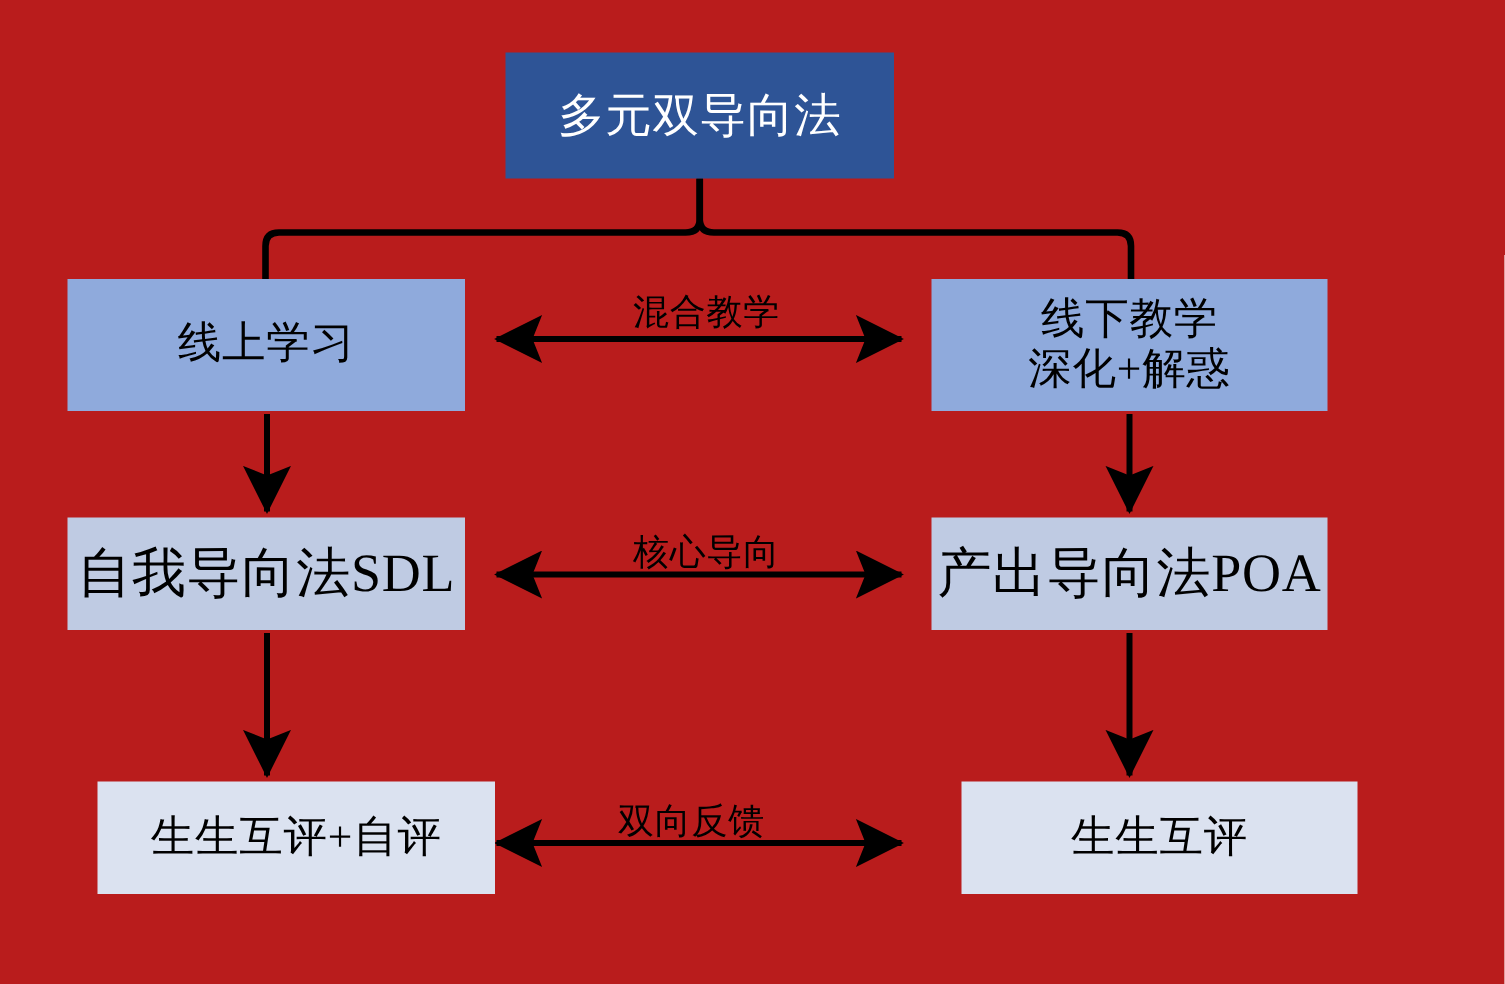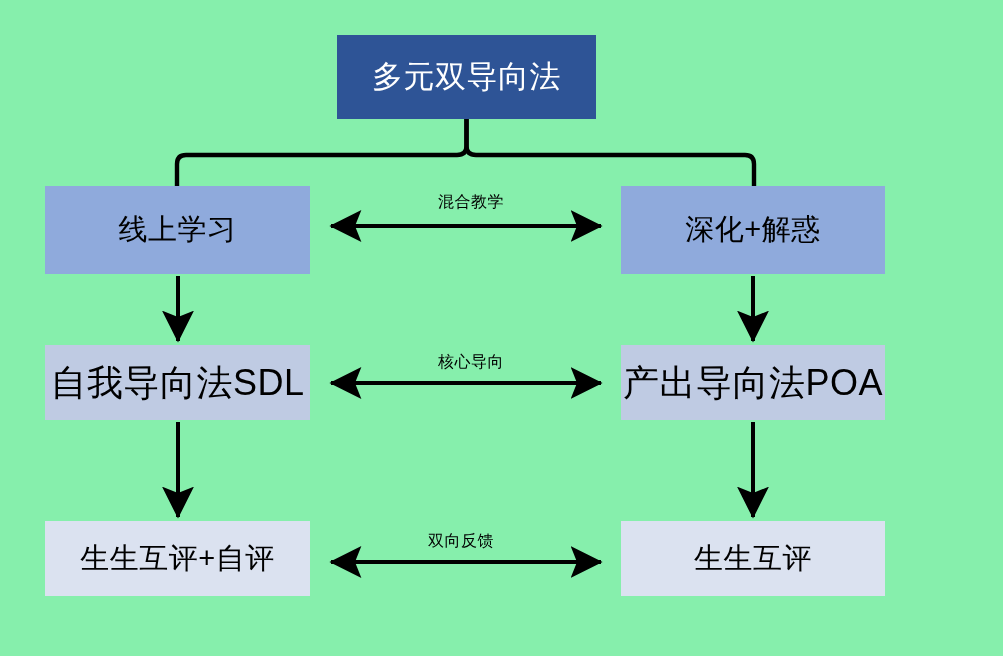--- a/index.html
+++ b/index.html
@@ -7,22 +7,23 @@
     padding: 0;
     background: #ffffff;
   }
   body {
     font-family: "Liberation Sans", "DejaVu Sans", sans-serif;
   }
   #canvas {
     position: relative;
     width: 1003px;
     height: 656px;
-    background: #86efac;
+    background: #b91c1c;
     overflow: hidden;
+    font-family: Liberation Serif, serif;
   }
   .node {
     position: absolute;
     box-sizing: border-box;
     display: flex;
     flex-direction: column;
     align-items: center;
     justify-content: center;
     text-align: center;
     color: #000000;
@@ -56,39 +57,40 @@
     font-size: 36px;
     height: 75px;
     top: 345px;
   }
   
   .row3 {
     background: #dbe2f0;
     font-size: 29px;
     height: 75px;
     top: 521px;
+    margin-left: 20px;
   }
   .col-left  { left: 45px;  width: 265px; }
   .col-right { left: 621px; width: 264px; }
 
   
   #connectors {
     position: absolute;
     left: 0;
     top: 0;
     width: 1003px;
     height: 656px;
     pointer-events: none;
   }
 
   
   .edge-label {
     position: absolute;
     color: #000000;
-    font-size: 16px;
+    font-size: 24px;
     letter-spacing: 0.5px;
     white-space: nowrap;
     transform: translateX(-50%);
   }
   .edge-label-1 { left: 471px; top: 192px; }
   .edge-label-2 { left: 471px; top: 352px; }
   .edge-label-3 { left: 461px; top: 531px; }
 </style>
 </head>
 <body>
@@ -122,20 +124,21 @@
   </svg>
 
   <div class="node node-title">
     <span class="line">多元双导向法</span>
   </div>
 
   <div class="node row1 col-left">
     <span class="line">线上学习</span>
   </div>
   <div class="node row1 col-right">
+    <span class="line">线下教学</span>
     <span class="line">深化+解惑</span>
   </div>
   <div class="edge-label edge-label-1">混合教学</div>
 
   <div class="node row2 col-left">
     <span class="line">自我导向法SDL</span>
   </div>
   <div class="node row2 col-right">
     <span class="line">产出导向法POA</span>
   </div>

